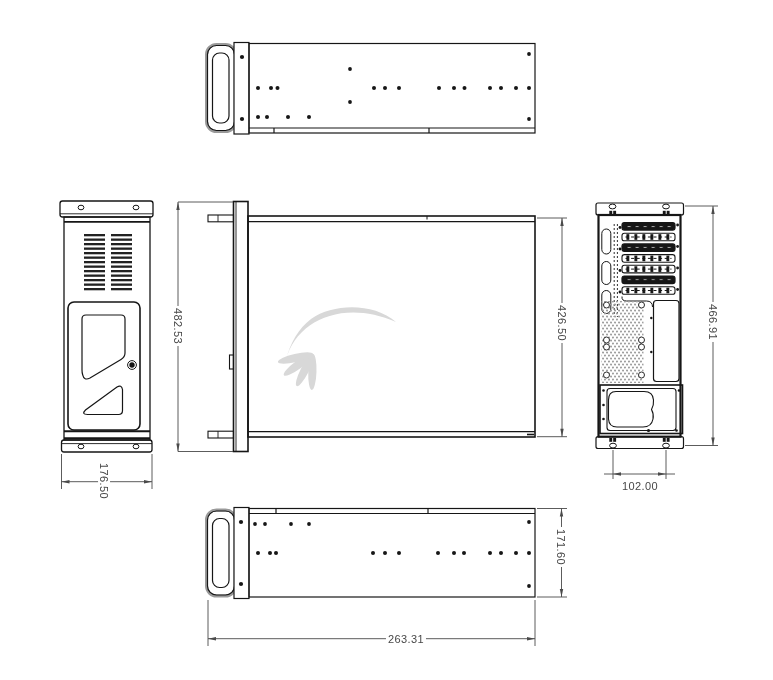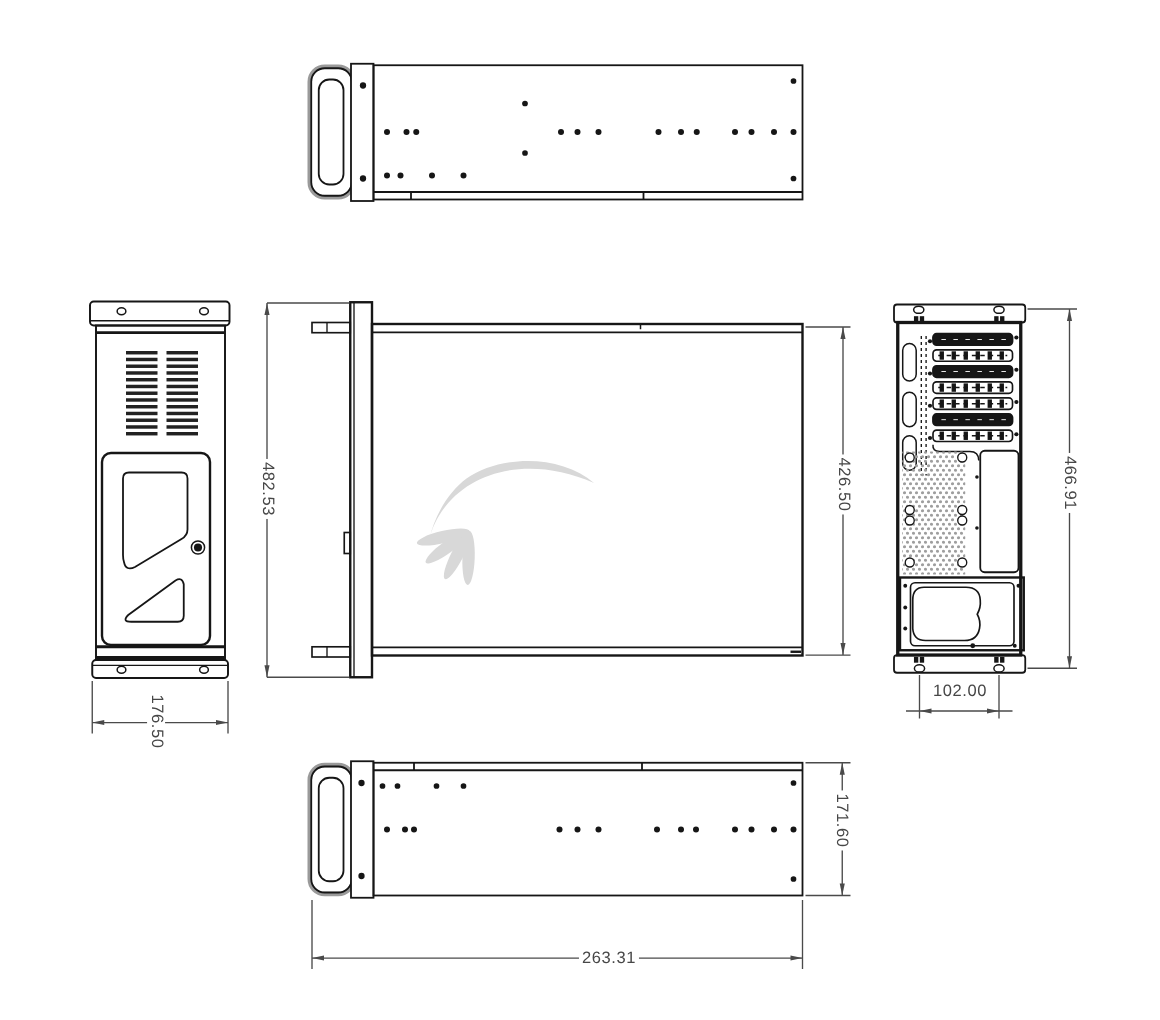--- a/index.html
+++ b/index.html
@@ -340,16 +340,16 @@
         <polygon points="208,638.7 216,637 216,640.4" stroke="none"></polygon>
         <polygon points="535,638.7 527,637 527,640.4" stroke="none"></polygon>
       </g>
     </g>
   </svg>
 
   <div class="dim-label v" style="left:178px;top:326px">482.53</div>
   <div class="dim-label v" style="left:562px;top:323px">426.50</div>
   <div class="dim-label v" style="left:713px;top:322px">466.91</div>
   <div class="dim-label v" style="left:104px;top:481px">176.50</div>
-  <div class="dim-label" style="left:640px;top:461px">102.00</div>
+  <div class="dim-label" style="left:640px;top:486px">102.00</div>
   <div class="dim-label v" style="left:561px;top:547px">171.60</div>
   <div class="dim-label" style="left:406px;top:639px">263.31</div>
 </div>
 
 </body></html>

